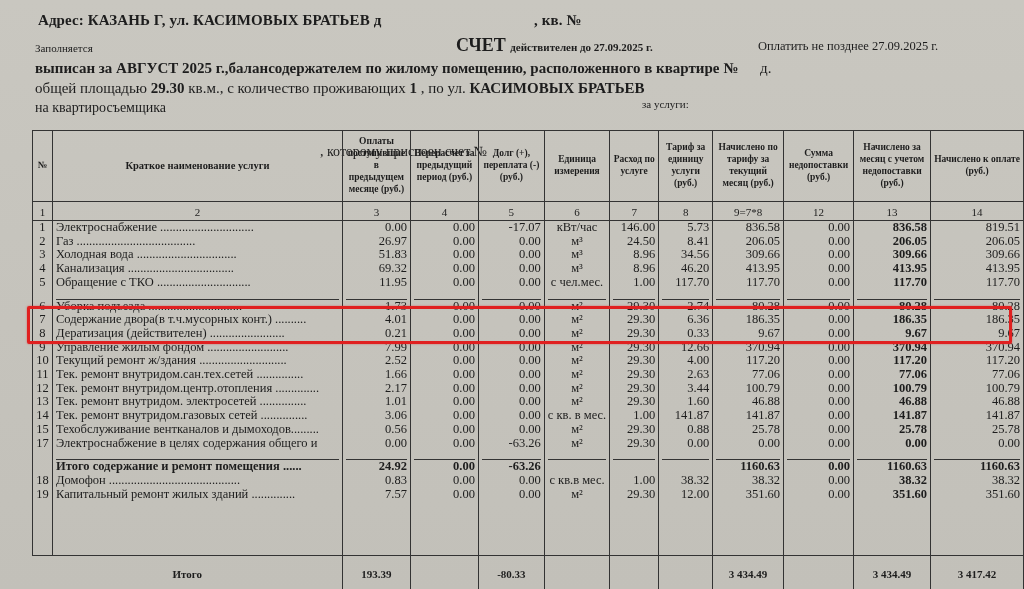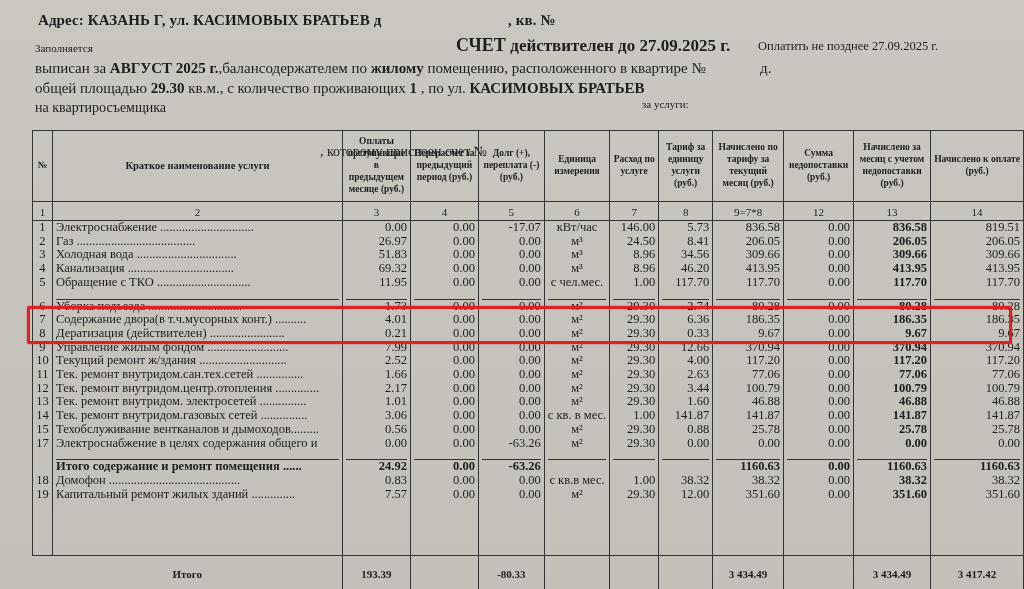--- a/index.html
+++ b/index.html
@@ -3,26 +3,26 @@
 <meta charset="utf-8">
 <style>
   html, body { margin:0; padding:0; }
   body {
     width:1024px; height:589px; overflow:hidden; position:relative;
     background: linear-gradient(180deg,#c9c7c0 0%,#c6c4bd 40%,#c2c0b9 100%);
     font-family:"Liberation Serif", serif; color:#1d1d1d;
   }
   .hdr { position:absolute; left:0; top:0; width:1024px; }
   .addr { position:absolute; left:38px; top:12px; font-family:Liberation Serif, serif; font-weight:bold; font-size:15px; letter-spacing:0.1px; white-space:nowrap; }
-  .addr .kv { position:absolute; left:470px; top:0; white-space:nowrap;}
+  .addr .kv { position:absolute; left:496px; top:0; white-space:nowrap;}
   .fill { position:absolute; left:35px; top:42px; font-size:11px; }
   .schet { position:absolute; left:456px; top:35px; font-size:18px; font-weight:bold; white-space:nowrap; }
-  .schet .rest { font-size:17px; }
+  .schet .rest { font-size:11px; }
   .pay { position:absolute; left:758px; top:39px; font-size:12.5px; white-space:nowrap; }
-  .l3 { position:absolute; left:35px; top:60px; font-size:15px; white-space:nowrap; }
+  .l3 { position:absolute; left:35px; top:60px; font-size:15px; white-space:nowrap;font-weight:bold; }
   .l4 { position:absolute; left:35px; top:80px; font-size:15px; white-space:nowrap; }
   .l5 { position:absolute; left:35px; top:100px; font-size:14px; white-space:nowrap;text-align:right; }
   .l5b { position:absolute; left:320px; top:100px; font-size:14px; white-space:nowrap;margin-top:44px; }
   .l5c { position:absolute; left:642px; top:98px; font-size:11px; white-space:nowrap; }
   .l3b { position:absolute; left:578px; top:60px; font-size:15px; white-space:nowrap;}
 
   table.bill {
     position:absolute; left:32px; top:130px; border-collapse:collapse;
     font-size:12.5px; table-layout:fixed;
   }

